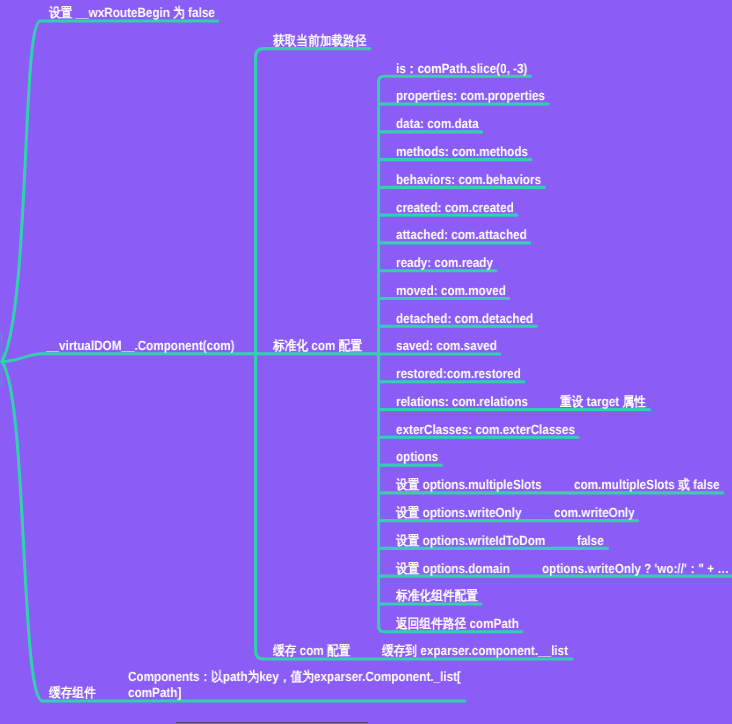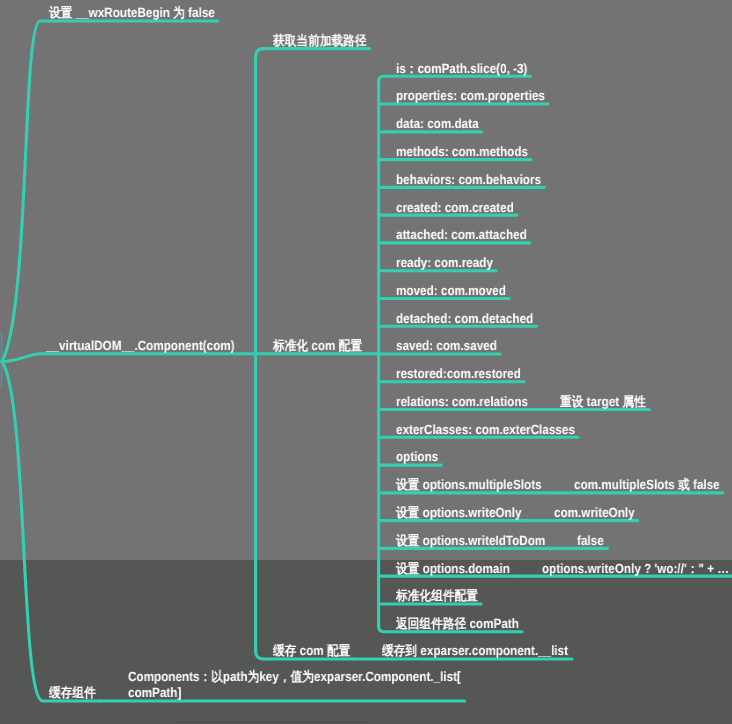--- a/index.html
+++ b/index.html
@@ -1,19 +1,19 @@
 <!DOCTYPE html>
 <html><head>
 <meta charset="utf-8">
 <title>mindmap</title>
 <style>
   html,body{margin:0;padding:0;}
   body{width:732px;height:724px;background:#555755;overflow:hidden;
        font-family:"Liberation Sans","DejaVu Sans",sans-serif;}
-  #stage{position:relative;width:732px;height:560px;background:#737373;
+  #stage{position:relative;width:732px;height:724px;background:#8b5cf6;
          -webkit-font-smoothing:antialiased;text-rendering:geometricPrecision;}
   svg#wires{position:absolute;left:0;top:0;width:732px;height:724px;}
   .node{position:absolute;color:#fff;font-size:13.3px;font-weight:600;line-height:16px;white-space:nowrap;
         transform:scaleX(0.88) translateZ(0);transform-origin:0 0;
         -webkit-font-smoothing:antialiased;will-change:transform;}
   .ghostbox{position:absolute;border-top:1px solid #4c4e4c;}
 </style>
 </head>
 <body>
 

